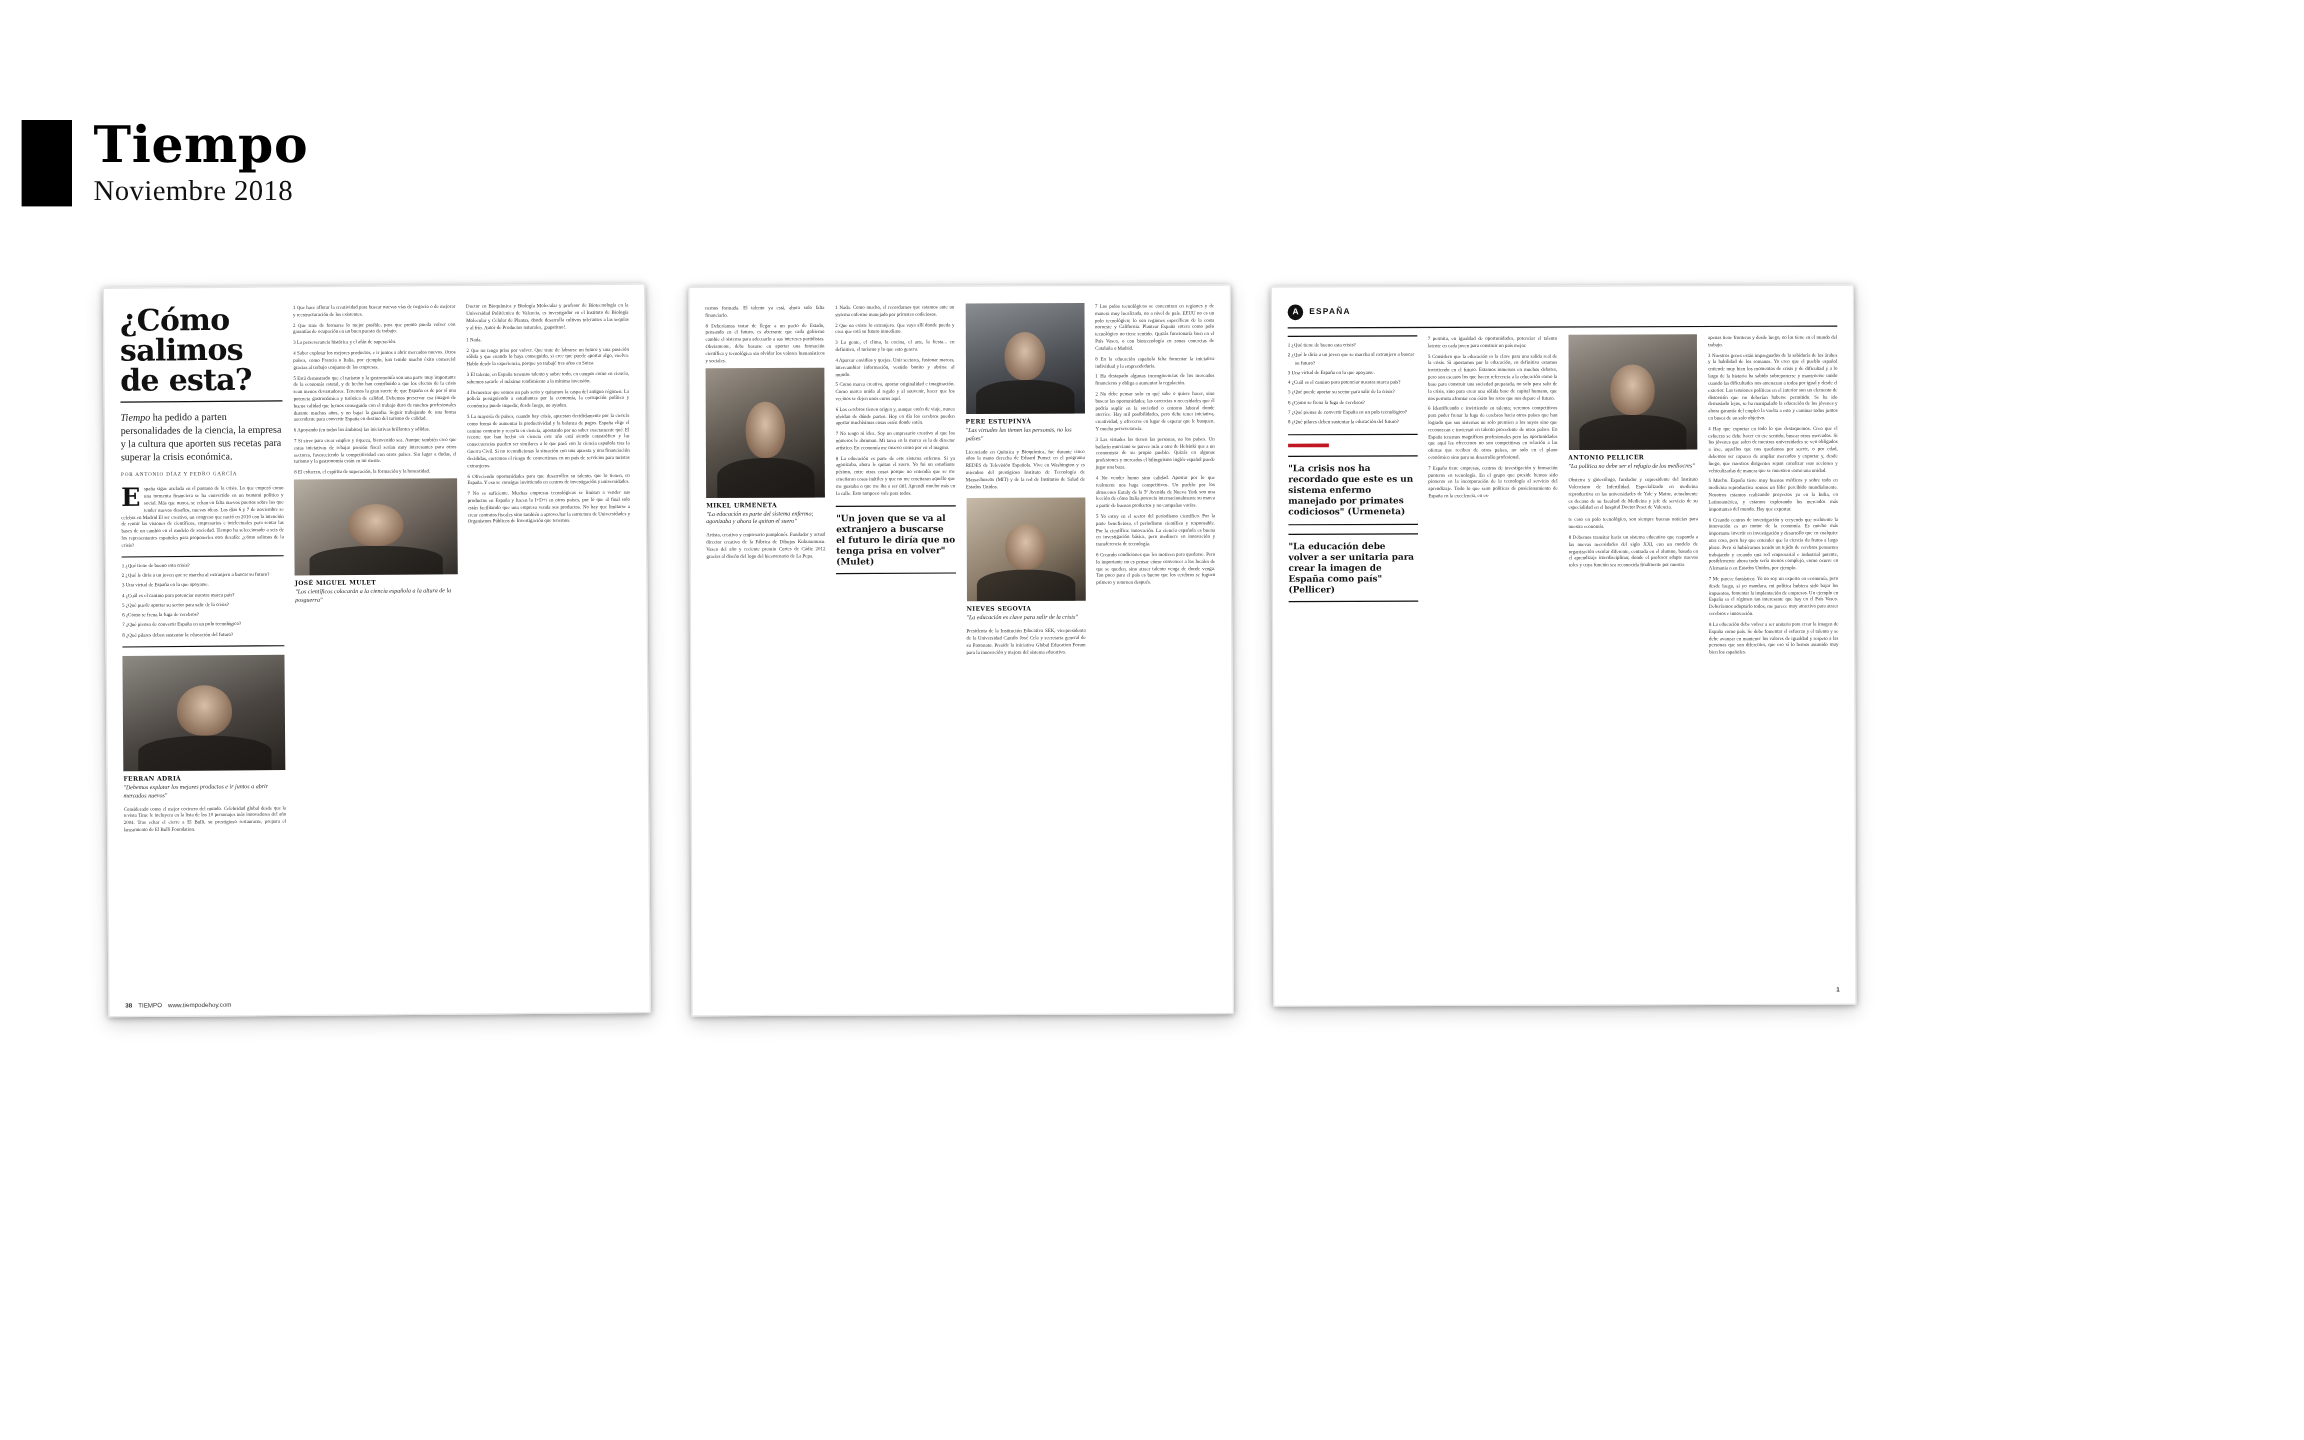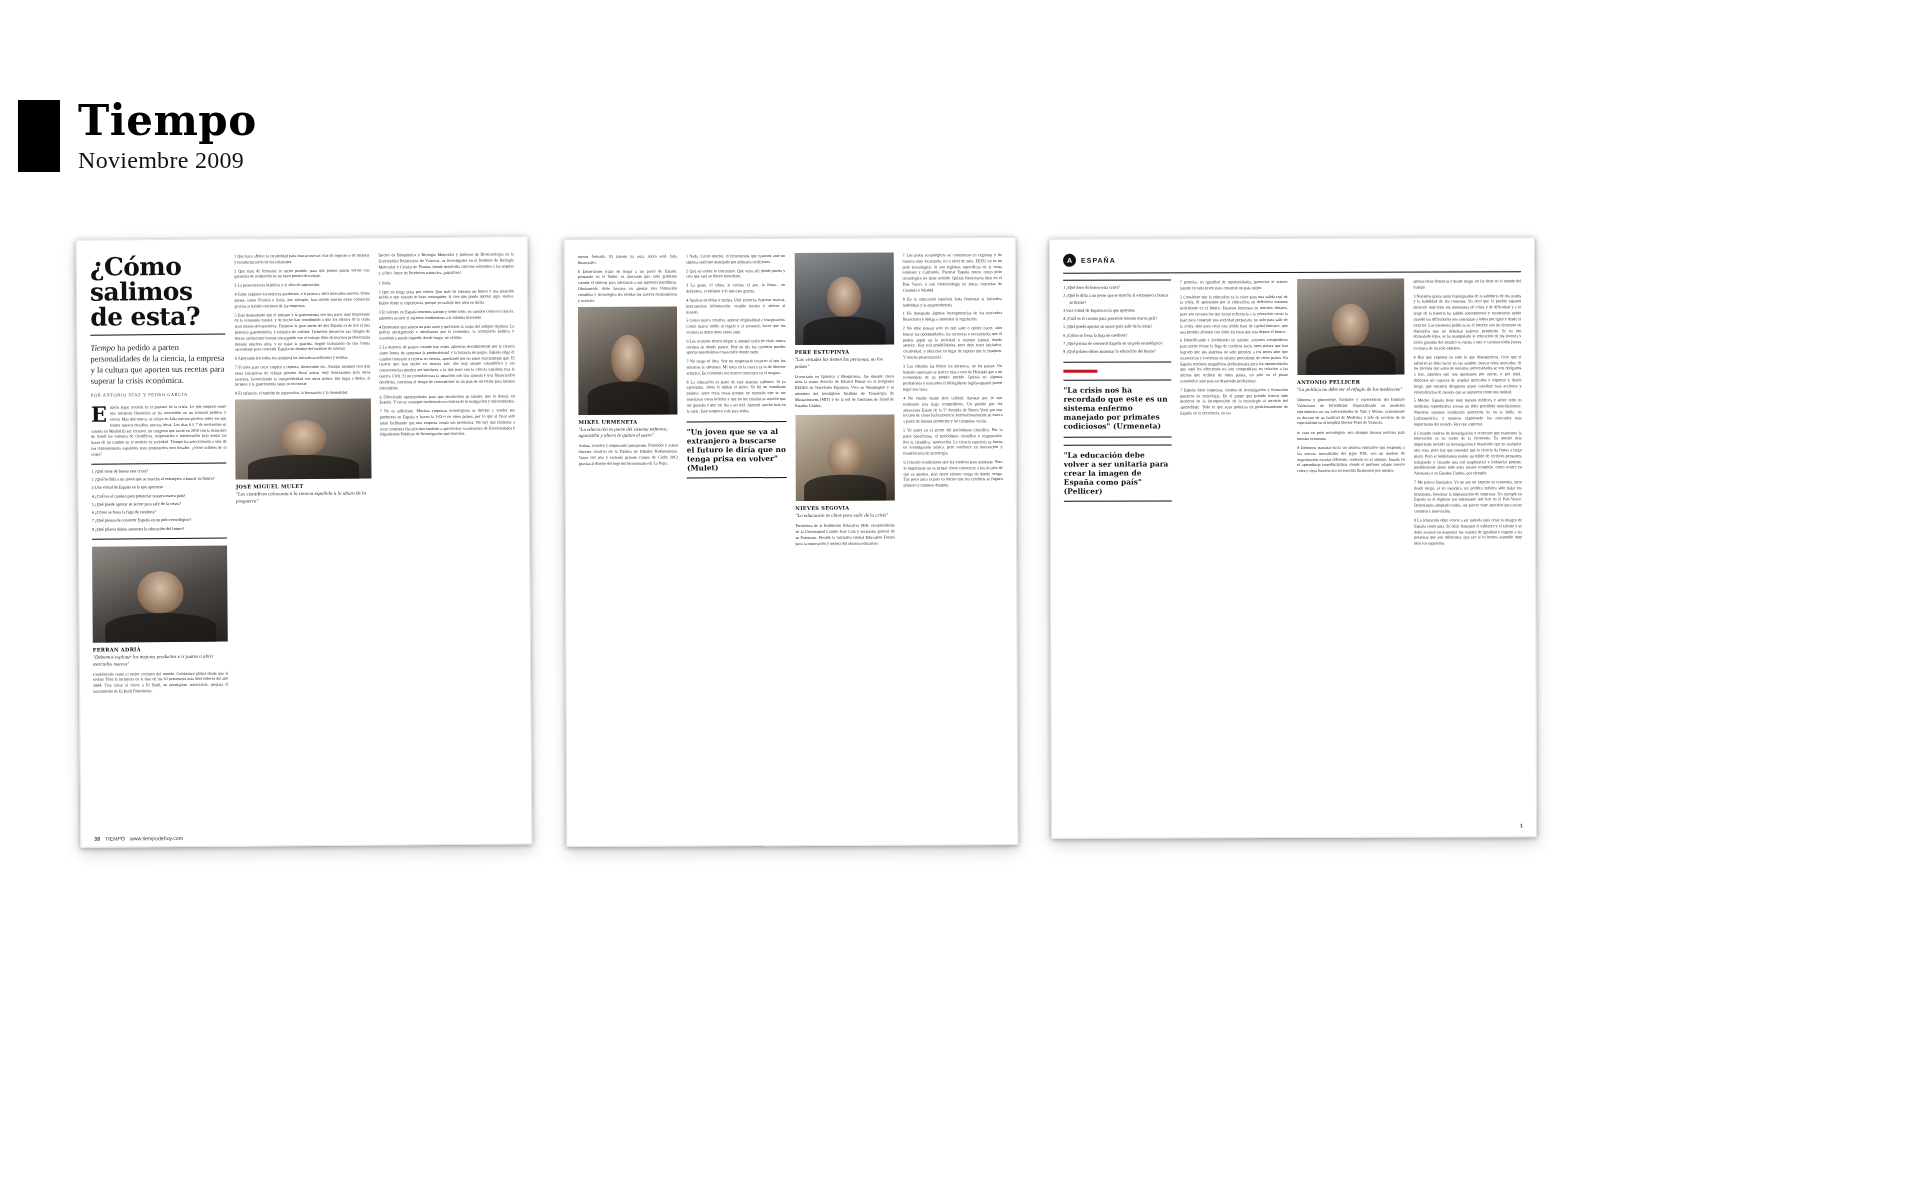--- a/index.html
+++ b/index.html
@@ -13,21 +13,21 @@
   .page { position: relative; width: 1920px; height: 968px; background: #fff; }
 
   
   .masthead { position: absolute; left: 18px; top: 100px; display: flex; align-items: flex-start; }
   .mast-block { width: 42px; height: 72px; background: #000; margin-right: 18px; }
   .mast-text { line-height: 1; }
   .mast-title { font-family: "DejaVu Serif", serif; font-size: 42px; font-weight: 700; letter-spacing: 0.5px; color: #000; }
   .mast-date { font-family: "Liberation Serif", serif; font-size: 24px; color: #111; margin-top: 6px; letter-spacing: .3px; }
 
   
-  .spread { position: absolute; left: 78px; top: 238px; width: 1780px; height: 610px; }
+  .spread { position: absolute; left: 88px; top: 238px; width: 1780px; height: 610px; }
 
   .sheet {
     position: absolute; top: 0; background: #fff;
     box-shadow: 0 1px 5px rgba(0,0,0,.35), 0 6px 16px rgba(0,0,0,.16);
     border: 1px solid #e6e6e6;
     padding: 14px 13px 16px 13px;
     overflow: hidden;
   }
   .sheet-1 { left: 0; width: 452px; height: 608px; transform: rotate(-0.45deg); }
   .sheet-2 { left: 487px; width: 452px; height: 608px; transform: rotate(-0.25deg); }
@@ -99,21 +99,21 @@
 </style>
 </head>
 <body>
 
 <div class="page">
 
   <div class="masthead">
     <div class="mast-block"></div>
     <div class="mast-text">
       <div class="mast-title">Tiempo</div>
-      <div class="mast-date">Noviembre 2009</div>
+      <div class="mast-date">Noviembre 2018</div>
     </div>
   </div>
 
   <div class="spread">
 
     <div class="sheet sheet-1">
       <div class="cols">
 
         <div class="col">
           <div class="headline">¿Cómo salimos de esta?</div>

